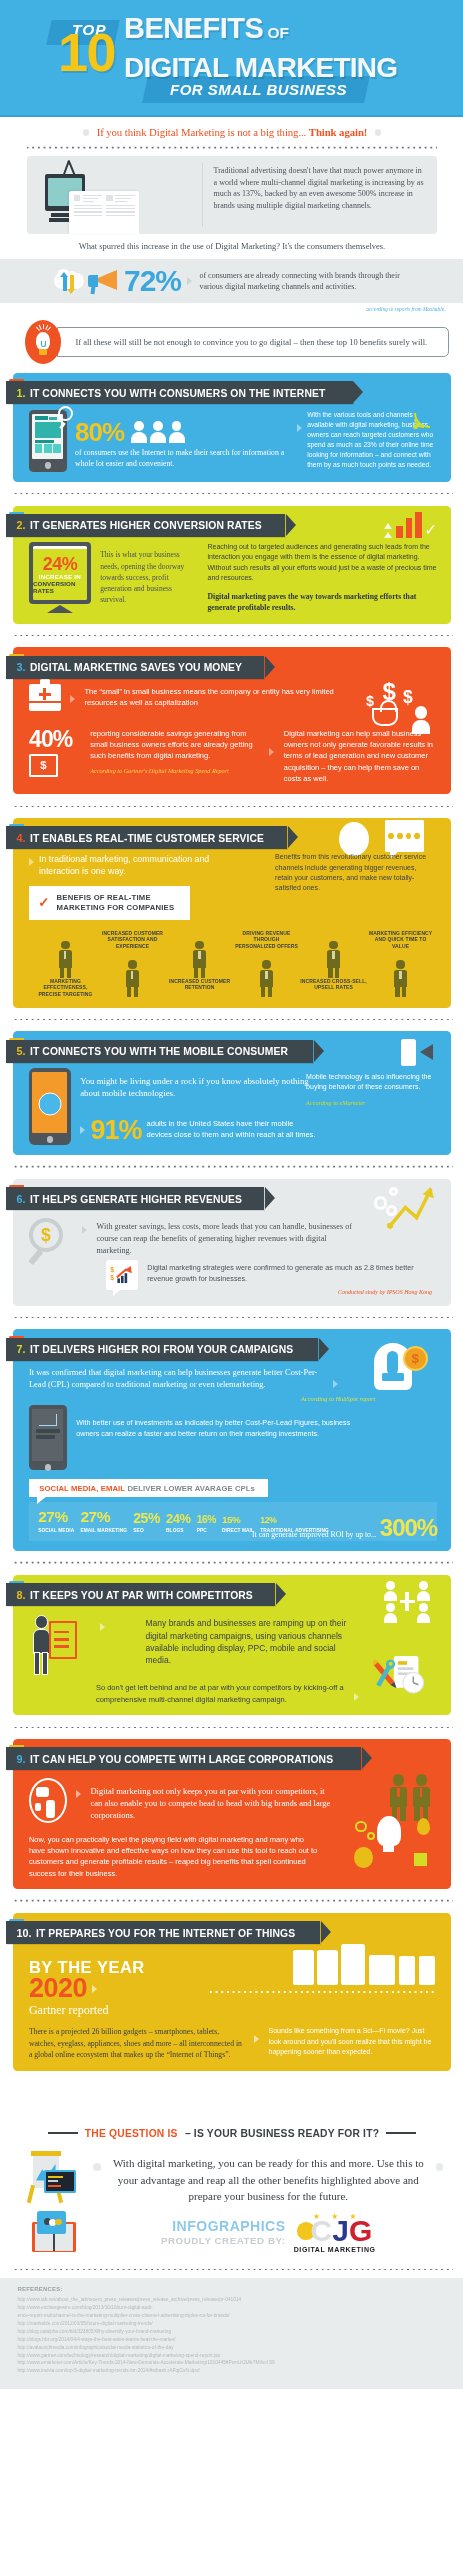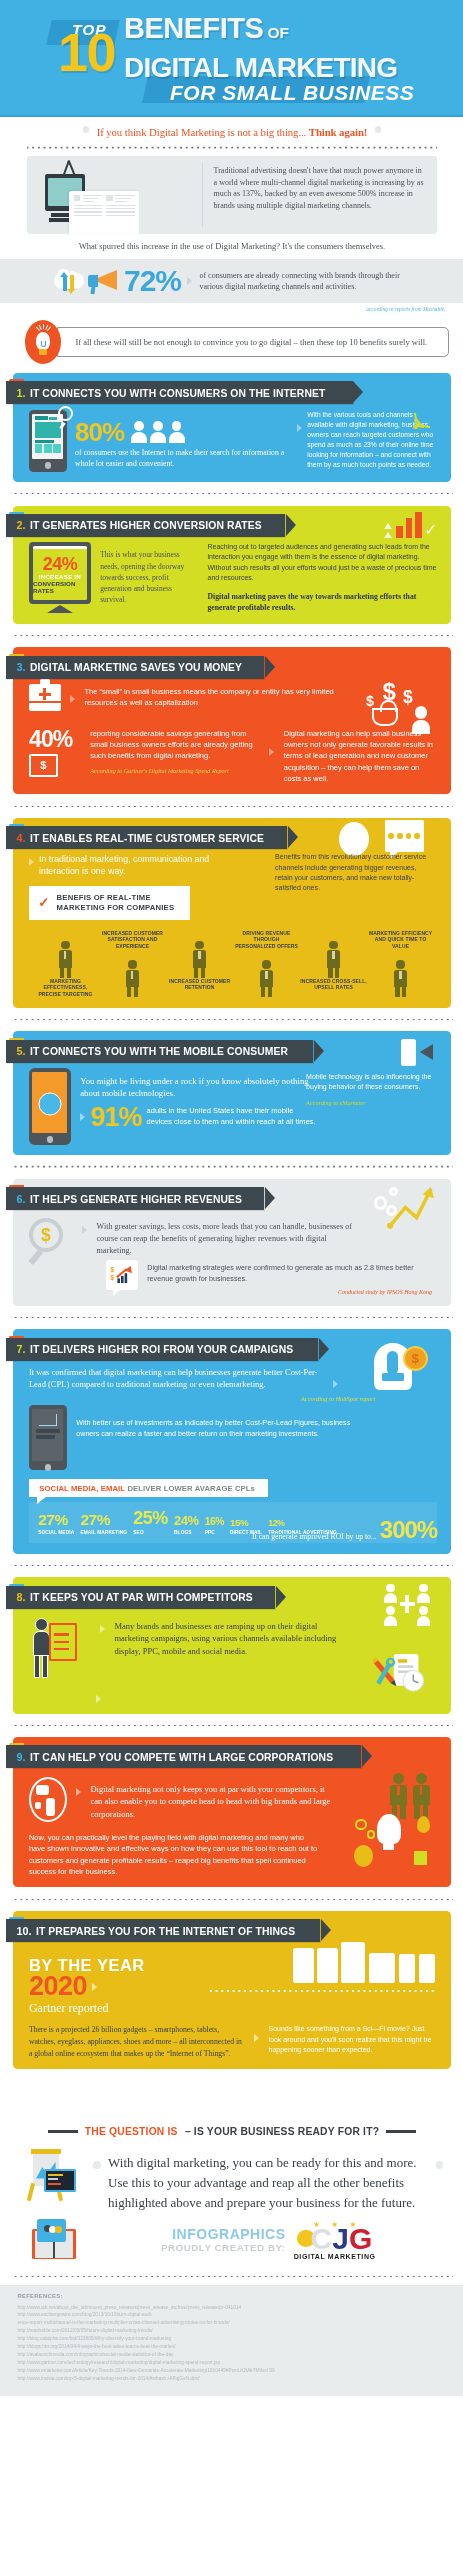--- a/index.html
+++ b/index.html
@@ -53,28 +53,28 @@
     letter-spacing: 0; margin-left: 4.1px;
   }
   .hero-dm {
     position: absolute; left: 124px; top: 54px;
     font-size: 28px; font-weight: bold; color: #f4f7f8;
     letter-spacing: -0.8px; line-height: 1;
     text-shadow: 1.5px 1.5px 0 rgba(0,0,0,0.12);
   }
   .hero-sub {
     position: absolute; left: 170px; top: 81px;
-    font-size: 21px; font-weight: bold; font-style: italic;
+    font-size: 15px; font-weight: bold; font-style: italic;
     color: #ffffff; letter-spacing: 0.5px;
   }
 
   
   .intro { padding: 0 15.5px; }
   .tagline-row {
-    display: flex; justify-content: center;
+    display: flex; align-items: center; justify-content: center;
     gap: 7.2px; padding: 9.3px 0 3.1px 0;
   }
   .dot-circle { width: 6.7px; height: 6.7px; border-radius: 50%; background: #e4e7e9; }
   .tagline {
     font-size: 10.8px; color: #ef5223; font-weight: normal;
     font-family: "Liberation Serif", serif;
     letter-spacing: -0.1px;
   }
   .tagline b { font-weight: bold; }
 
@@ -404,21 +404,21 @@
   .cpl-lbl { font-size: 4.8px; font-weight: bold; color: #ffffff; letter-spacing: 0.1px; margin-top: 2.6px; white-space: nowrap; }
 
   
   .easel { width: 62px; flex: none; position: relative; height: 66px; }
   .easel .man-h { position: absolute; left: 6.2px; top: 2.1px; width: 13.4px; height: 13.4px; border-radius: 50%; background: #3d474e; border: 1.5px solid #fff; }
   .easel .man-b { position: absolute; left: 4.1px; top: 15.5px; width: 17.5px; height: 25px; background: #3d474e; border-radius: 6.2px 6.2px 0 0; border: 1.5px solid #fff; }
   .easel .man-l { position: absolute; left: 5.2px; top: 39px; width: 5.7px; height: 23px; background: #3d474e; border: 1.5px solid #fff; }
   .easel .man-r { position: absolute; left: 13.4px; top: 39px; width: 5.7px; height: 23px; background: #3d474e; border: 1.5px solid #fff; }
   .easel .board { position: absolute; left: 20.6px; top: 7.2px; width: 28px; height: 38px; border: 2.1px solid #f05423; border-radius: 1px; }
   .easel .brow { position: absolute; left: 25px; width: 15.5px; height: 2.6px; background: #f05423; }
-  .s8-txt { font-family: Liberation Serif, serif; font-size: 8.5px; line-height: 1.45; color: #3a4247; }
+  .s8-txt { font-family: Liberation Sans, sans-serif; font-size: 8.5px; line-height: 1.45; color: #3a4247; margin-left: 31px; }
   .s8-txt2 { font-family: "Liberation Sans Narrow", "Liberation Sans", sans-serif; font-size: 7.5px; line-height: 1.5; color: #3a4247; }
   .people8 { position: absolute; right: 20.6px; top: -25px; width: 46px; height: 42px; }
   .p8 { position: absolute; width: 13.4px; }
   .p8 .h { width: 8.8px; height: 8.8px; border-radius: 50%; background: #fff; margin: 0 auto 1px; }
   .p8 .b { width: 13.4px; height: 9.8px; background: #fff; border-radius: 6.7px 6.7px 0 0; }
   .tools8 { position: absolute; right: 20.6px; bottom: 10.3px; width: 57px; height: 41px; }
 
   
   .globe9 { width: 38px; height: 45px; border-radius: 50%; border: 2.6px solid #fff; flex: none; position: relative; overflow: hidden; }
   .globe9 i { position: absolute; background: #fff; display: block; }
@@ -453,21 +453,21 @@
     background-size: 5.7px 4.1px; background-repeat: repeat-x; }
 
   
   .question-row { display: flex; align-items: center; justify-content: center; gap: 7.2px; padding: 12.4px 0 3.1px 0; margin-top: 44px; }
   .q-line { width: 30px; height: 2.6px; background: #3a4247; }
   .q-a { font-size: 10.3px; font-weight: bold; color: #f05423; letter-spacing: 0.2px; }
   .q-b { font-size: 10.3px; font-weight: bold; color: #3a4247; letter-spacing: 0.2px; }
 
   .closing { display: flex; align-items: flex-start; padding: 7.2px 20.6px 0 28px; gap: 7.2px; }
   .easel-ico { width: 58px; flex: none; position: relative; height: 56px; }
-  .closing-txt { font-family: "Liberation Serif", serif; font-size: 13px; line-height: 1.52; color: #3a4247; padding-top: 6.2px; flex: 1; }
+  .closing-txt { font-family: "Liberation Serif", serif; font-size: 11px; line-height: 1.52; color: #3a4247; padding-top: 6.2px; flex: 1; text-align: center; }
   .closing-dot { width: 7.7px; height: 7.7px; border-radius: 50%; background: #e7eaeb; margin-top: 14.4px; flex: none; }
 
   .credit { display: flex; align-items: center; padding: 3.1px 20.6px 0 28px; gap: 7.2px; justify-content: center; }
   .book-ico { width: 58px; height: 49px; flex: none; position: relative; }
   .credit-mid { flex: 1; display: flex; align-items: center; justify-content: center; gap: 8.2px; }
   .info-line1 { font-size: 14px; font-weight: bold; color: #8ec9ea; letter-spacing: 0.5px; line-height: 1; }
   .info-line2 { font-size: 9.8px; font-weight: bold; color: #c9ced1; letter-spacing: 0.5px; margin-top: 1.5px; }
   .cjg { display: flex; flex-direction: column; align-items: center; }
   .cjg-row { display: flex; align-items: flex-end; }
   .cjg-c { font-size: 30px; font-weight: bold; color: #dcdfe1; line-height: 0.85; }
@@ -890,21 +890,21 @@
         </div>
         <div class="row" style="width:289px;align-items:flex-start">
           <div class="s5-phone">
             <div class="s5-scr">
                 <div class="globe5"></div>
               </div>
             <div class="s5-home"></div>
           </div>
           <div style="flex:1;padding-top:7.2px">
             <div class="s5-txt">You might be living under a rock if you know absolutely nothing about mobile technologies.</div>
-            <div style="display:flex;align-items:center;gap:5.2px;margin-top:4px">
+            <div style="display:flex;align-items:center;gap:5.2px;margin-top:17px">
               <div class="tri-lt" style="margin-top:0;border-left-color:rgba(255,255,255,0.5)"></div>
               <div class="pct91">91%</div>
               <div class="s5-91txt" style="flex:1">adults in the United States have their mobile devices close to them and within reach at all times.</div>
             </div>
           </div>
         </div>
       </div>
     </div>
   </div>
 
@@ -1007,21 +1007,21 @@
         <div class="cpl-chart">
           <div class="cpl-col">
             <div class="cpl-val" style="font-size:15.5px">27%</div>
             <div class="cpl-lbl">SOCIAL MEDIA</div>
           </div>
           <div class="cpl-col">
             <div class="cpl-val" style="font-size:15.5px">27%</div>
             <div class="cpl-lbl">EMAIL MARKETING</div>
           </div>
           <div class="cpl-col">
-            <div class="cpl-val" style="font-size:18px">25%</div>
+            <div class="cpl-val" style="font-size:14px">25%</div>
             <div class="cpl-lbl">SEO</div>
           </div>
           <div class="cpl-col">
             <div class="cpl-val" style="font-size:13px">24%</div>
             <div class="cpl-lbl">BLOGS</div>
           </div>
           <div class="cpl-col">
             <div class="cpl-val" style="font-size:10.3px">16%</div>
             <div class="cpl-lbl">PPC</div>
           </div>
@@ -1097,20 +1097,21 @@
             <div class="man-r"></div>
             <div class="board"></div>
             <div class="brow" style="top:17.5px"></div>
             <div class="brow" style="top:25px"></div>
             <div class="brow" style="top:32px"></div>
           </div>
           <div class="tri-lt" style="margin-top:9.3px;border-left-color:rgba(255,255,255,0.55)"></div>
           <div class="s8-txt" style="flex:1;padding-top:4.1px">Many brands and businesses are ramping up on their digital marketing campaigns, using various channels available including display, PPC, mobile and social media.</div>
         </div>
         <div class="row" style="width:330px;align-items:flex-start;margin-top:3.1px;padding-left:67px">
+          <div class="s8-txt2" style="flex:1">So don't get left behind and be at par with your competitors by kicking-off a comprehensive multi-channel digital marketing campaign.</div>
           <div class="tri-lt" style="margin-top:10.3px;border-left-color:rgba(255,255,255,0.55)"></div>
         </div>
       </div>
     </div>
   </div>
 
   <div class="dotted-rule" style="margin-top:9.3px"></div>
 
   <div class="section-wrap">
     <div class="panel orange">

